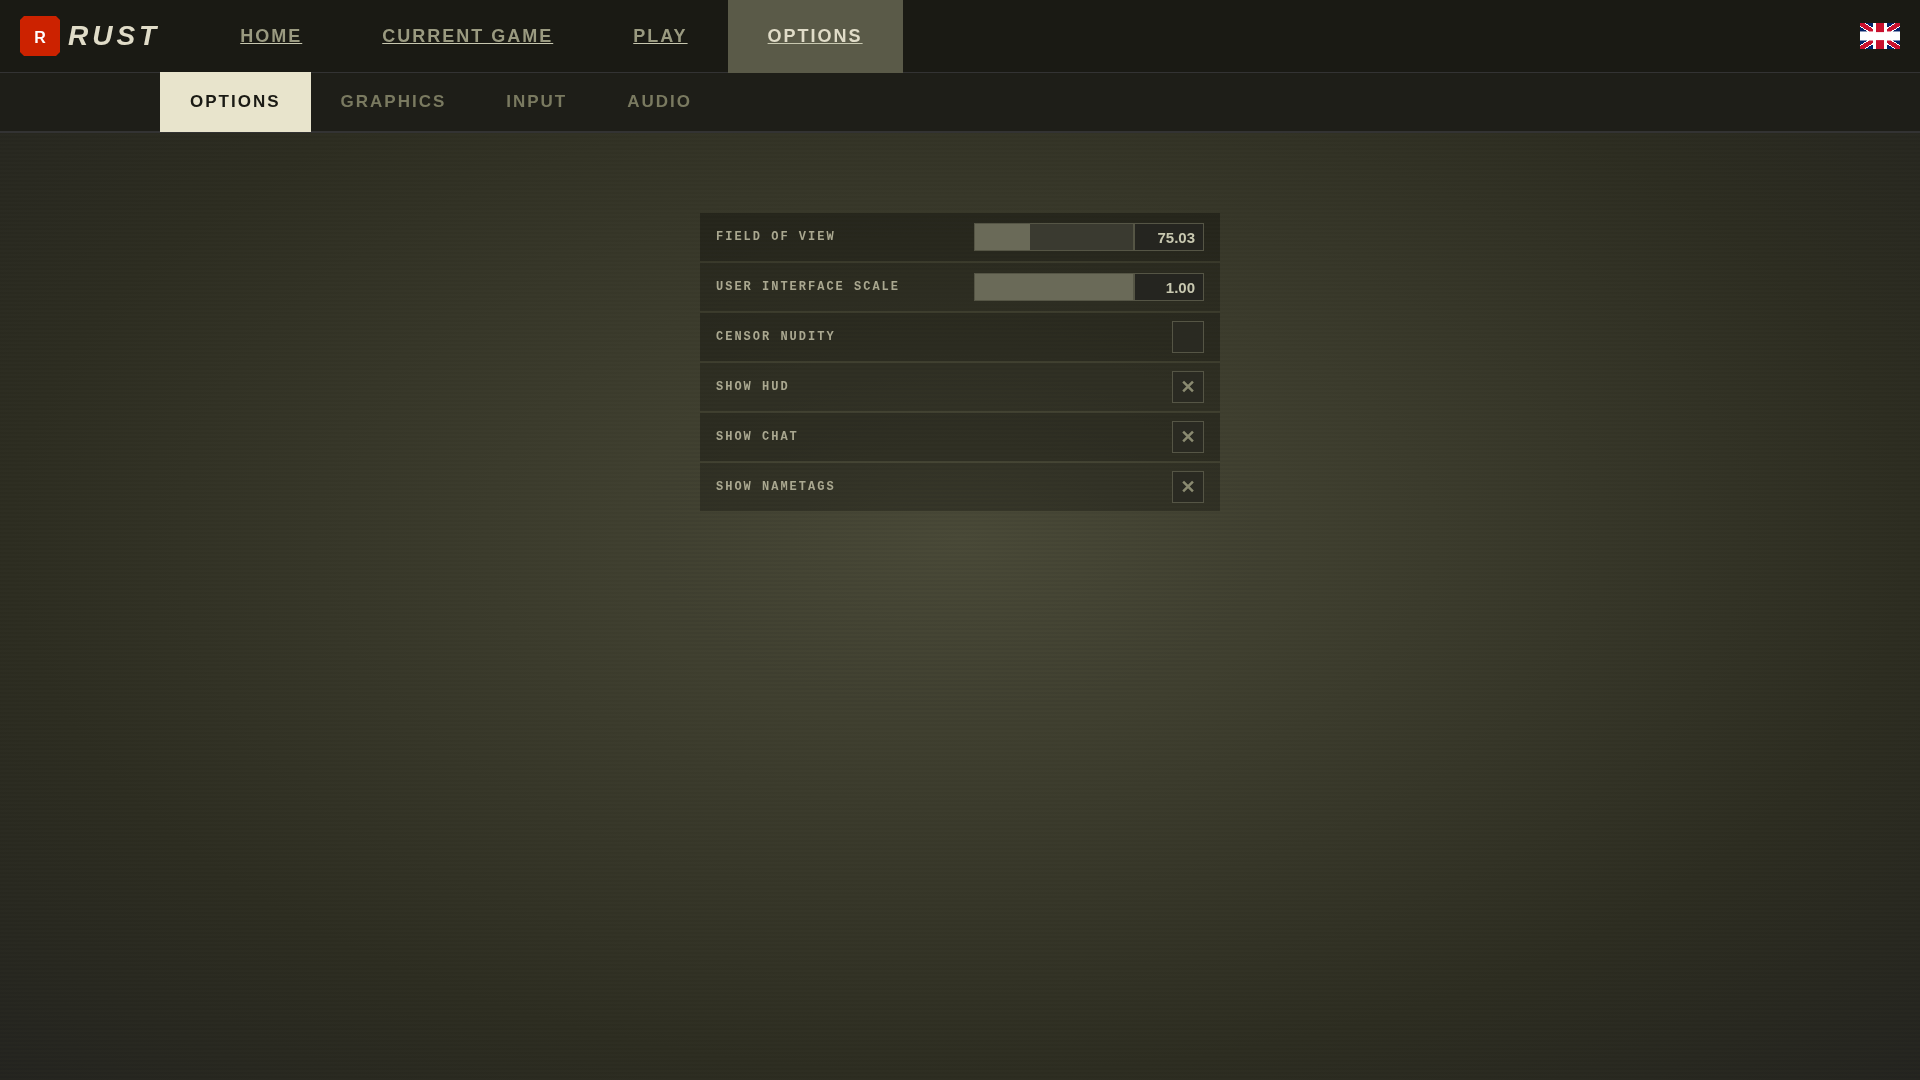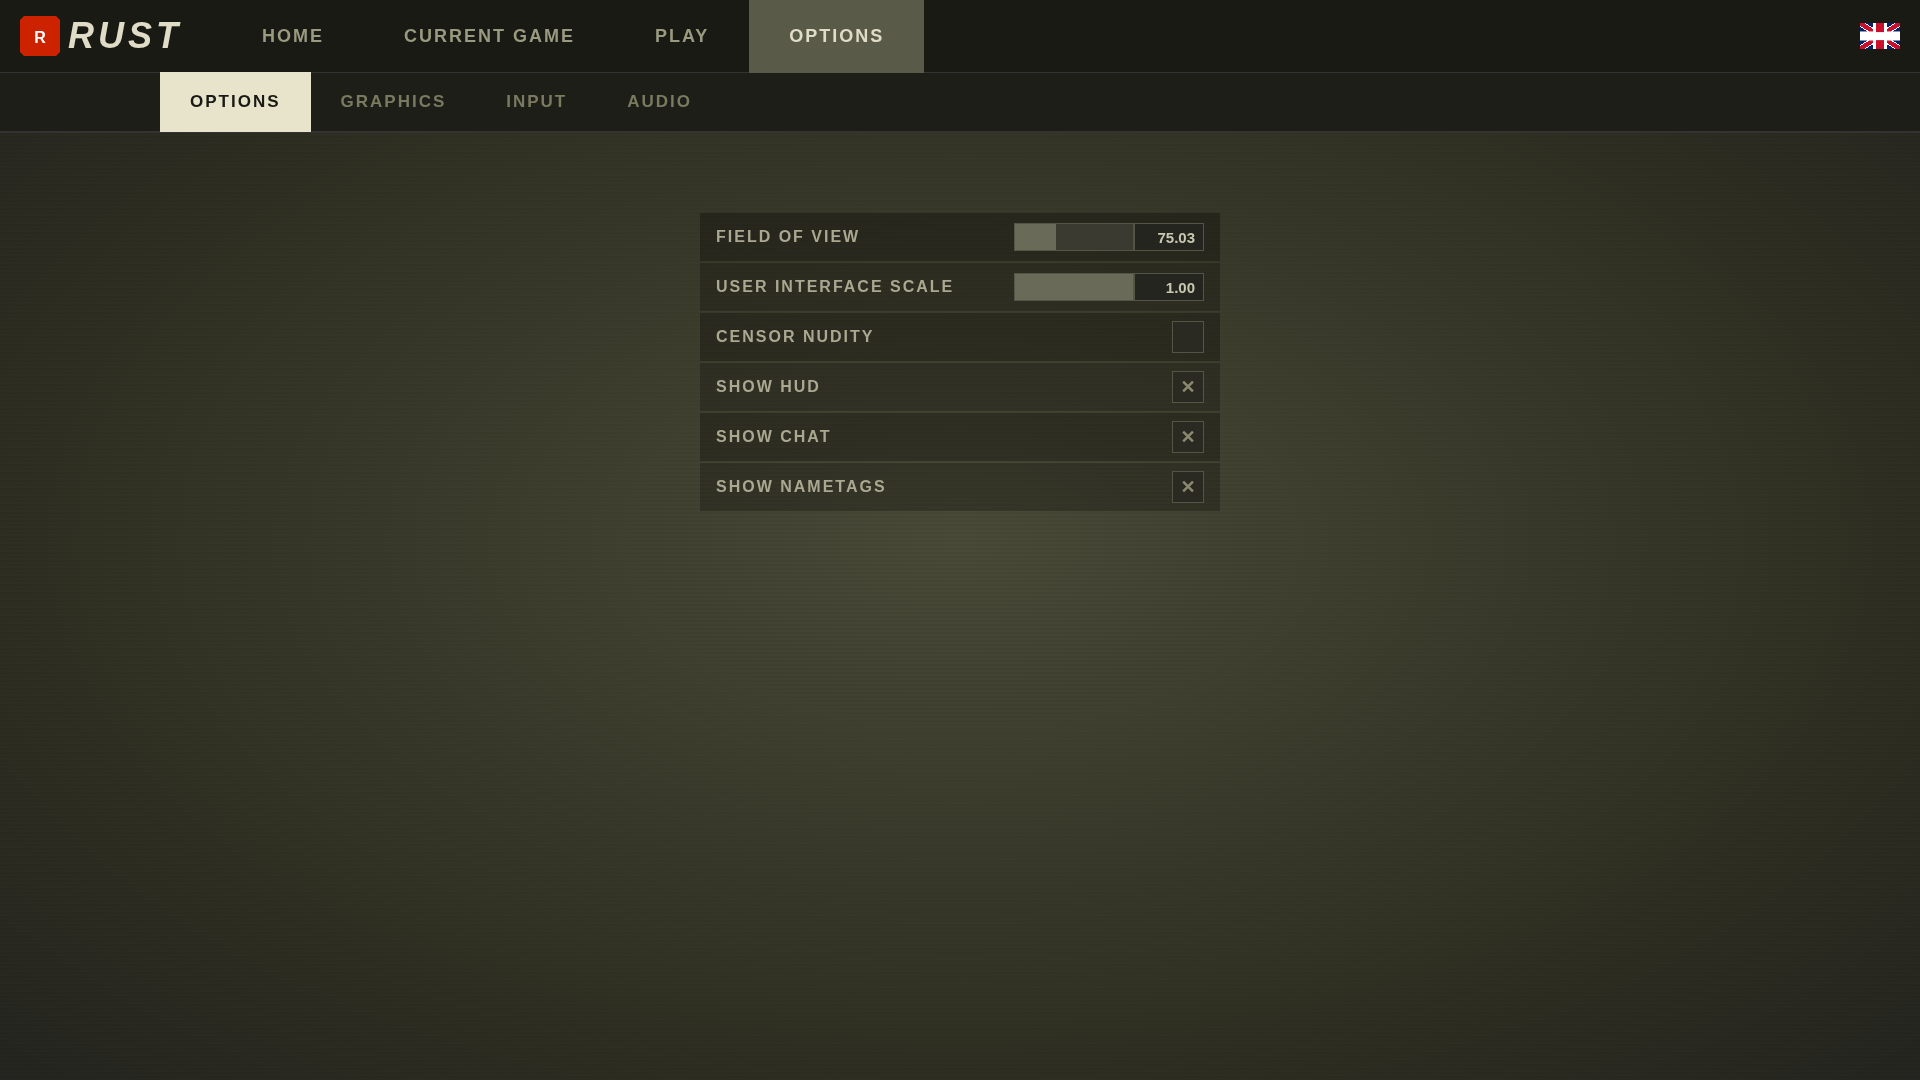--- a/index.html
+++ b/index.html
@@ -40,32 +40,33 @@
       align-items: center;
       justify-content: center;
       margin-right: 8px;
       font-size: 18px;
       font-weight: bold;
       color: white;
       clip-path: polygon(10% 0%, 90% 0%, 100% 10%, 100% 90%, 90% 100%, 10% 100%, 0% 90%, 0% 10%);
     }
 
     .logo-text {
-      font-size: 36px;
+      font-size: 28px;
       font-weight: bold;
       letter-spacing: 4px;
       color: #e0dcc8;
       font-style: italic;
     }
 
     .nav-items {
       display: flex;
       align-items: center;
       flex: 1;
       gap: 0;
+      text-decoration: underline;
     }
 
     .nav-item {
       padding: 0 40px;
       height: 73px;
       display: flex;
       align-items: center;
       font-size: 18px;
       font-weight: bold;
       letter-spacing: 2px;
@@ -203,37 +204,38 @@
       margin-bottom: 2px;
       padding: 0 16px;
     }
 
     .option-row:nth-child(odd) {
       background-color: rgba(0,0,0,0.30);
     }
 
     .option-label {
       flex: 1;
-      font-size: 16px;
+      font-size: 12px;
       font-weight: bold;
       letter-spacing: 2px;
       color: #aaa890;
+      font-family: Liberation Mono, monospace;
     }
 
     .option-control {
       display: flex;
       align-items: center;
       gap: 0;
     }
 
     
     .slider-container {
       display: flex;
       align-items: flex-end;
-      width: 190px;
+      width: 230px;
     }
 
     .slider-track {
       height: 28px;
       background-color: #3a3a30;
       border: 1px solid #555545;
       position: relative;
       flex: 1;
     }
 

